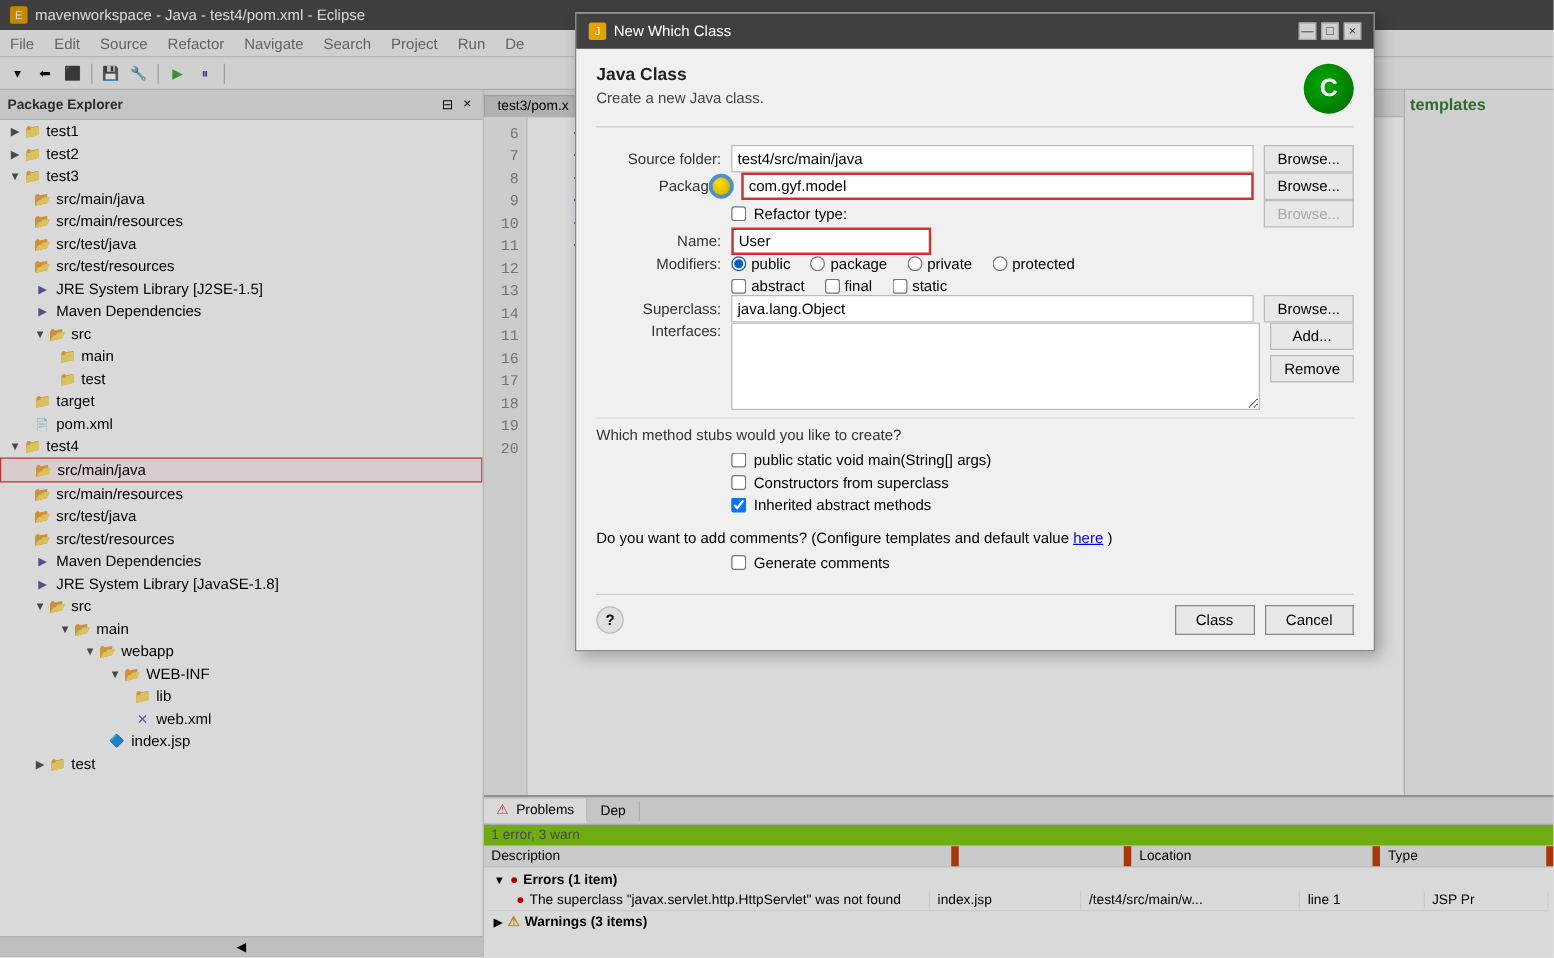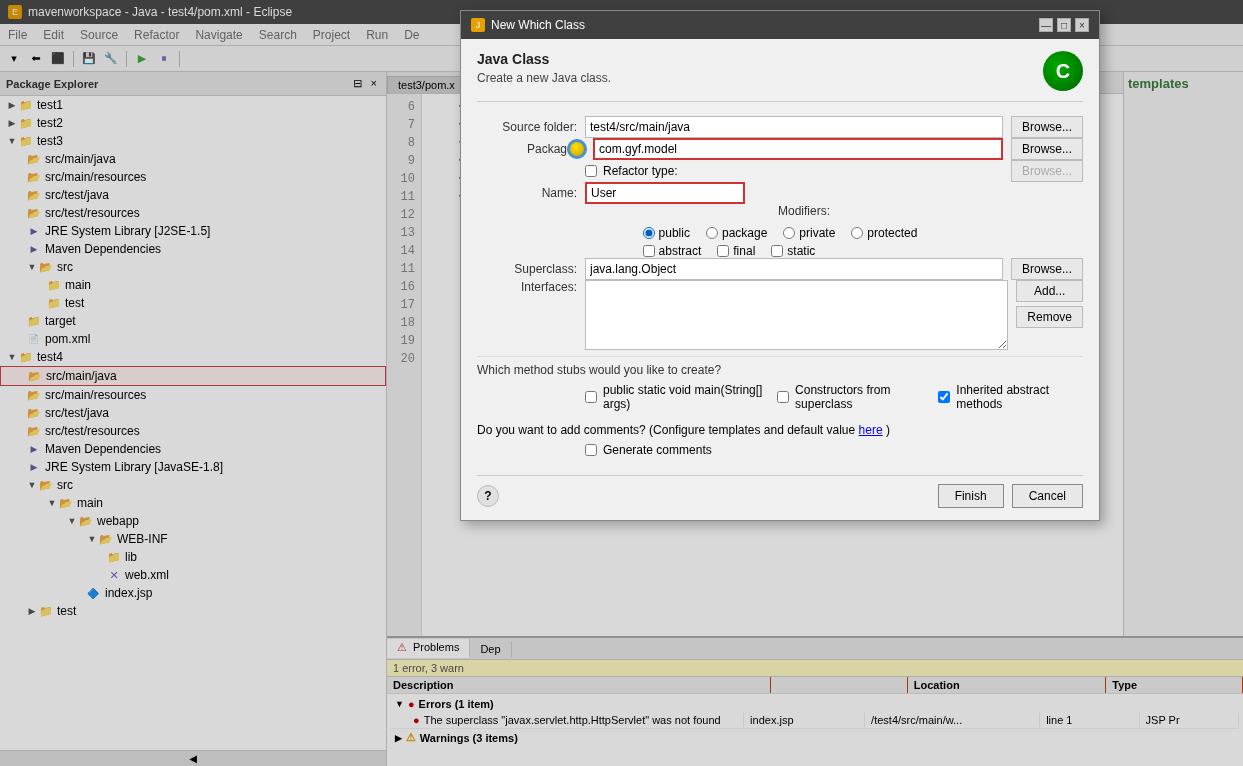--- a/index.html
+++ b/index.html
@@ -56,23 +56,23 @@
     
     .right-panel { width: 120px; background: #f5f5f5; border-left: 1px solid #ccc; font-size: 11px; padding: 4px; color: #444; }
     .spring-text { color: #3a7c3a; font-size: 13px; font-weight: bold; writing-mode: horizontal-tb; }
 
     
     .bottom-panel { height: 130px; border-top: 2px solid #aaa; background: #f5f5f5; display: flex; flex-direction: column; }
     .bottom-tabs { background: #e8e8e8; border-bottom: 1px solid #ccc; display: flex; height: 22px; align-items: center; }
     .bottom-tab { padding: 2px 10px; font-size: 11px; cursor: pointer; border-right: 1px solid #ccc; }
     .bottom-tab.active { background: #fff; border-bottom: 2px solid #fff; }
     .bottom-content { flex: 1; background: #fff; overflow-y: auto; padding: 2px 4px; font-size: 11px; }
-    .bottom-toolbar { background: #fef9c3; border-bottom: 1px solid #ccc; padding: 2px 6px; font-size: 11px; color: #555; display: flex; align-items: center; gap: 8px; }
+    .bottom-toolbar { background: #84cc16; border-bottom: 1px solid #ccc; padding: 2px 6px; font-size: 11px; color: #555; display: flex; align-items: center; gap: 8px; }
     .bottom-columns { display: flex; border-bottom: 1px solid #ddd; background: #eee; }
-    .bottom-col { padding: 2px 6px; font-size: 11px; font-weight: bold; border-right: 1px solid #c2410c; }
+    .bottom-col { padding: 2px 6px; font-size: 11px; font-weight: normal; border-right: 6px solid #c2410c; }
     .bottom-row { display: flex; padding: 1px 0; border-bottom: 1px solid #f0f0f0; }
     .bottom-cell { padding: 1px 6px; font-size: 11px; border-right: 1px solid #eee; overflow: hidden; white-space: nowrap; }
     .error-icon { color: #cc0000; font-size: 11px; }
     .warning-icon { color: #e8a000; font-size: 11px; }
     .error-group { display: flex; align-items: center; gap: 4px; padding: 2px 4px; font-size: 11px; font-weight: bold; }
 
     
     .sidebar-scroll-btn { text-align: center; background: #e0e0e0; border-top: 1px solid #ccc; padding: 2px; cursor: pointer; font-size: 10px; }
 
     
@@ -98,21 +98,21 @@
     .checkbox-row { display: flex; align-items: center; gap: 6px; margin-left: 108px; }
     .checkbox-input { width: 12px; height: 12px; }
     .radio-group { display: flex; flex-direction: column; gap: 4px; flex: 1; }
     .radio-row { display: flex; align-items: center; gap: 16px; }
     .radio-item { display: flex; align-items: center; gap: 4px; font-size: 12px; }
     .radio-input { width: 12px; height: 12px; }
     .interfaces-box { flex: 1; height: 70px; border: 1px solid #bbb; background: #fff; }
     .interface-buttons { display: flex; flex-direction: column; gap: 4px; }
     .form-section { margin: 6px 0; border-top: 1px solid #ddd; padding-top: 6px; }
     .form-section-label { font-size: 12px; color: #333; margin-bottom: 6px; }
-    .stubs-group { margin-left: 108px; display: flex; flex-direction: row; gap: 4px; }
+    .stubs-group { margin-left: 108px; display: flex; flex-direction: column; gap: 4px; }
     .stub-item { display: flex; align-items: center; gap: 6px; font-size: 12px; }
     .comments-section { margin: 6px 0; }
     .dialog-footer { display: flex; align-items: center; justify-content: space-between; margin-top: 12px; padding-top: 8px; border-top: 1px solid #ccc; }
     .footer-help { width: 22px; height: 22px; border: 1px solid #bbb; background: #e0e0e0; border-radius: 50%; display: flex; align-items: center; justify-content: center; font-size: 12px; cursor: pointer; font-weight: bold; }
     .footer-buttons { display: flex; gap: 8px; }
     .btn-primary { height: 24px; padding: 2px 16px; font-size: 12px; background: #e8e8e8; border: 1px solid #888; cursor: pointer; }
     .btn-cancel { height: 24px; padding: 2px 16px; font-size: 12px; background: #e8e8e8; border: 1px solid #888; cursor: pointer; }
 
     
     .radio-selected { accent-color: #0060c0; }
@@ -478,21 +478,21 @@
             <span>Refactor type:</span>
           </div>
           <button class="form-browse-btn disabled" disabled="">Browse...</button>
         </div>
 
         <div class="form-row">
           <span class="form-label">Name:</span>
           <input class="form-input highlighted" type="text" value="User" style="border: 2px solid rgb(204, 51, 51); max-width: 160px;">
         </div>
 
-        <div class="form-row" style="align-items:center;flex-direction:column;">
+        <div class="form-row" style="align-items:flex-start;">
           <span class="form-label">Modifiers:</span>
           <div class="radio-group">
             <div class="radio-row">
               <div class="radio-item">
                 <input type="radio" name="modifier" class="radio-input radio-selected" checked="" style="">
                 <span>public</span>
               </div>
               <div class="radio-item">
                 <input type="radio" name="modifier" class="radio-input" style="">
                 <span>package</span>
@@ -570,21 +570,21 @@
           </div>
         </div>
 
       </div>
 
       <div class="dialog-footer">
         <div class="footer-help">
           <span>?</span>
         </div>
         <div class="footer-buttons">
-          <button class="btn-primary">Finish</button>
+          <button class="btn-primary">Class</button>
           <button class="btn-cancel">Cancel</button>
         </div>
       </div>
 
     </div>
   </div>
 
 </div>
 
 </body></html>

